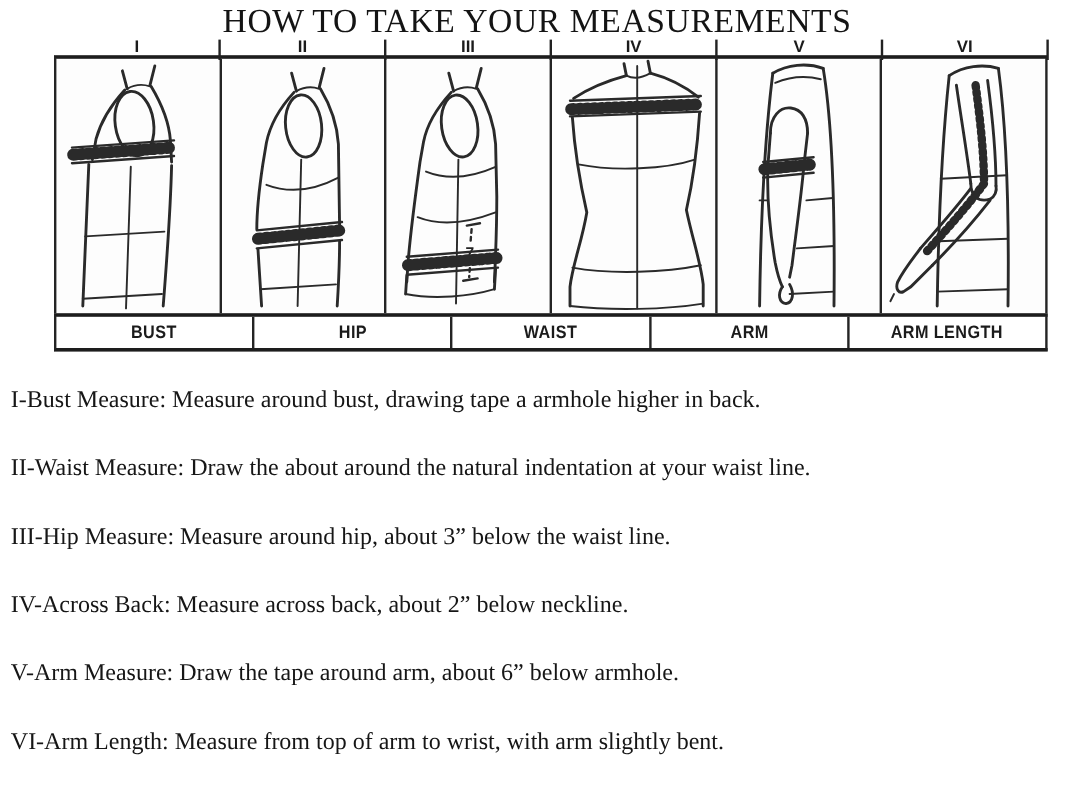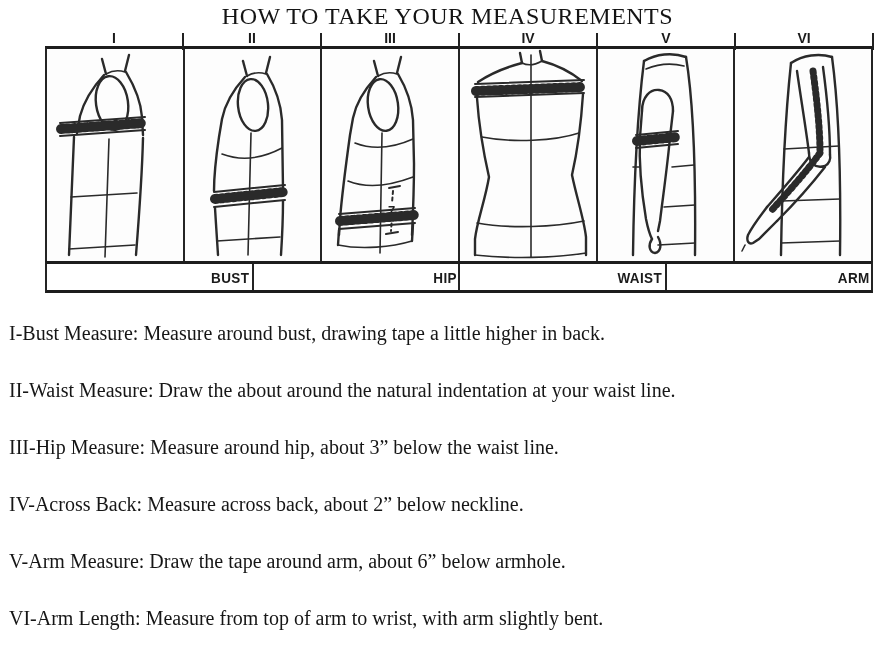--- a/index.html
+++ b/index.html
@@ -2,21 +2,21 @@
 <html><head>
 <meta charset="utf-8">
 <style>
   html,body { margin:0; padding:0; background:#ffffff; }
   .page {
     position:relative; width:895px; height:672px; background:#ffffff;
     overflow:hidden; font-family:"Liberation Serif", serif; color:#181818;
   }
   .title {
     position:absolute; top:3px; left:0; right:0; margin:0;
-    text-align:center; font-weight:400; font-size:24px; letter-spacing:0.5px;
+    text-align:center; font-weight:400; font-size:28px; letter-spacing:0.5px;
     font-family:"Liberation Serif", serif; color:#141414;
   }
   .diagram { position:absolute; left:45px; top:30px; width:828px; }
   .numerals { display:flex; height:16px; }
   .ncell {
     flex:1; position:relative; text-align:center;
     font:700 14px "Liberation Sans", sans-serif; color:#1b1b1b;
   }
   .ncell::after {
     content:''; position:absolute; right:-1px; top:3px; width:2px; height:17px;
@@ -28,21 +28,21 @@
     border-top:3px solid #1d1d1d; background:#fdfdfd;
   }
   .fcell { flex:1; overflow:hidden; }
   .fcell + .fcell { border-left:2px solid #242424; }
   .fcell svg { display:block; margin:0 auto; }
   .labels {
     display:flex; height:26px;
     border:2px solid #242424; border-top:3px solid #1d1d1d; border-bottom:3px solid #1d1d1d;
   }
   .lcell {
-    flex:1; display:flex; align-items:center; justify-content:flex-end;
+    flex:1; display:flex; align-items:center; justify-content:center;
     font:700 15px "Liberation Sans", sans-serif; color:#1b1b1b;
   }
   .lcell + .lcell { border-left:2px solid #242424; }
   .condensed { display:inline-block; transform:scaleX(0.9); letter-spacing:0.4px; white-space:nowrap; }
   .instructions { position:absolute; left:9px; top:322px; right:6px; }
   .instructions p {
     margin:0 0 34px 0; font-size:20px; line-height:23px;
     font-family:"Liberation Serif", serif; color:#161616; white-space:nowrap;
   }
   .sketch path, .sketch ellipse { fill:none; stroke:#2a2a2a; stroke-linecap:round; }
@@ -229,26 +229,29 @@
       </div>
       <div class="lcell">
         <span class="condensed">HIP</span>
       </div>
       <div class="lcell">
         <span class="condensed">WAIST</span>
       </div>
       <div class="lcell">
         <span class="condensed">ARM</span>
       </div>
+      <div class="lcell">
+        <span class="condensed">ARM LENGTH</span>
+      </div>
     </div>
 
   </div>
 
   <div class="instructions">
-    <p>I-Bust Measure: Measure around bust, drawing tape a little higher in back.</p>
+    <p>I-Bust Measure: Measure around bust, drawing tape a armhole higher in back.</p>
     <p>II-Waist Measure: Draw the about around the natural indentation at your waist line.</p>
     <p>III-Hip Measure: Measure around hip, about 3” below the waist line.</p>
     <p>IV-Across Back: Measure across back, about 2” below neckline.</p>
     <p>V-Arm Measure: Draw the tape around arm, about 6” below armhole.</p>
     <p>VI-Arm Length: Measure from top of arm to wrist, with arm slightly bent.</p>
   </div>
 
 </div>
 
 </body></html>

